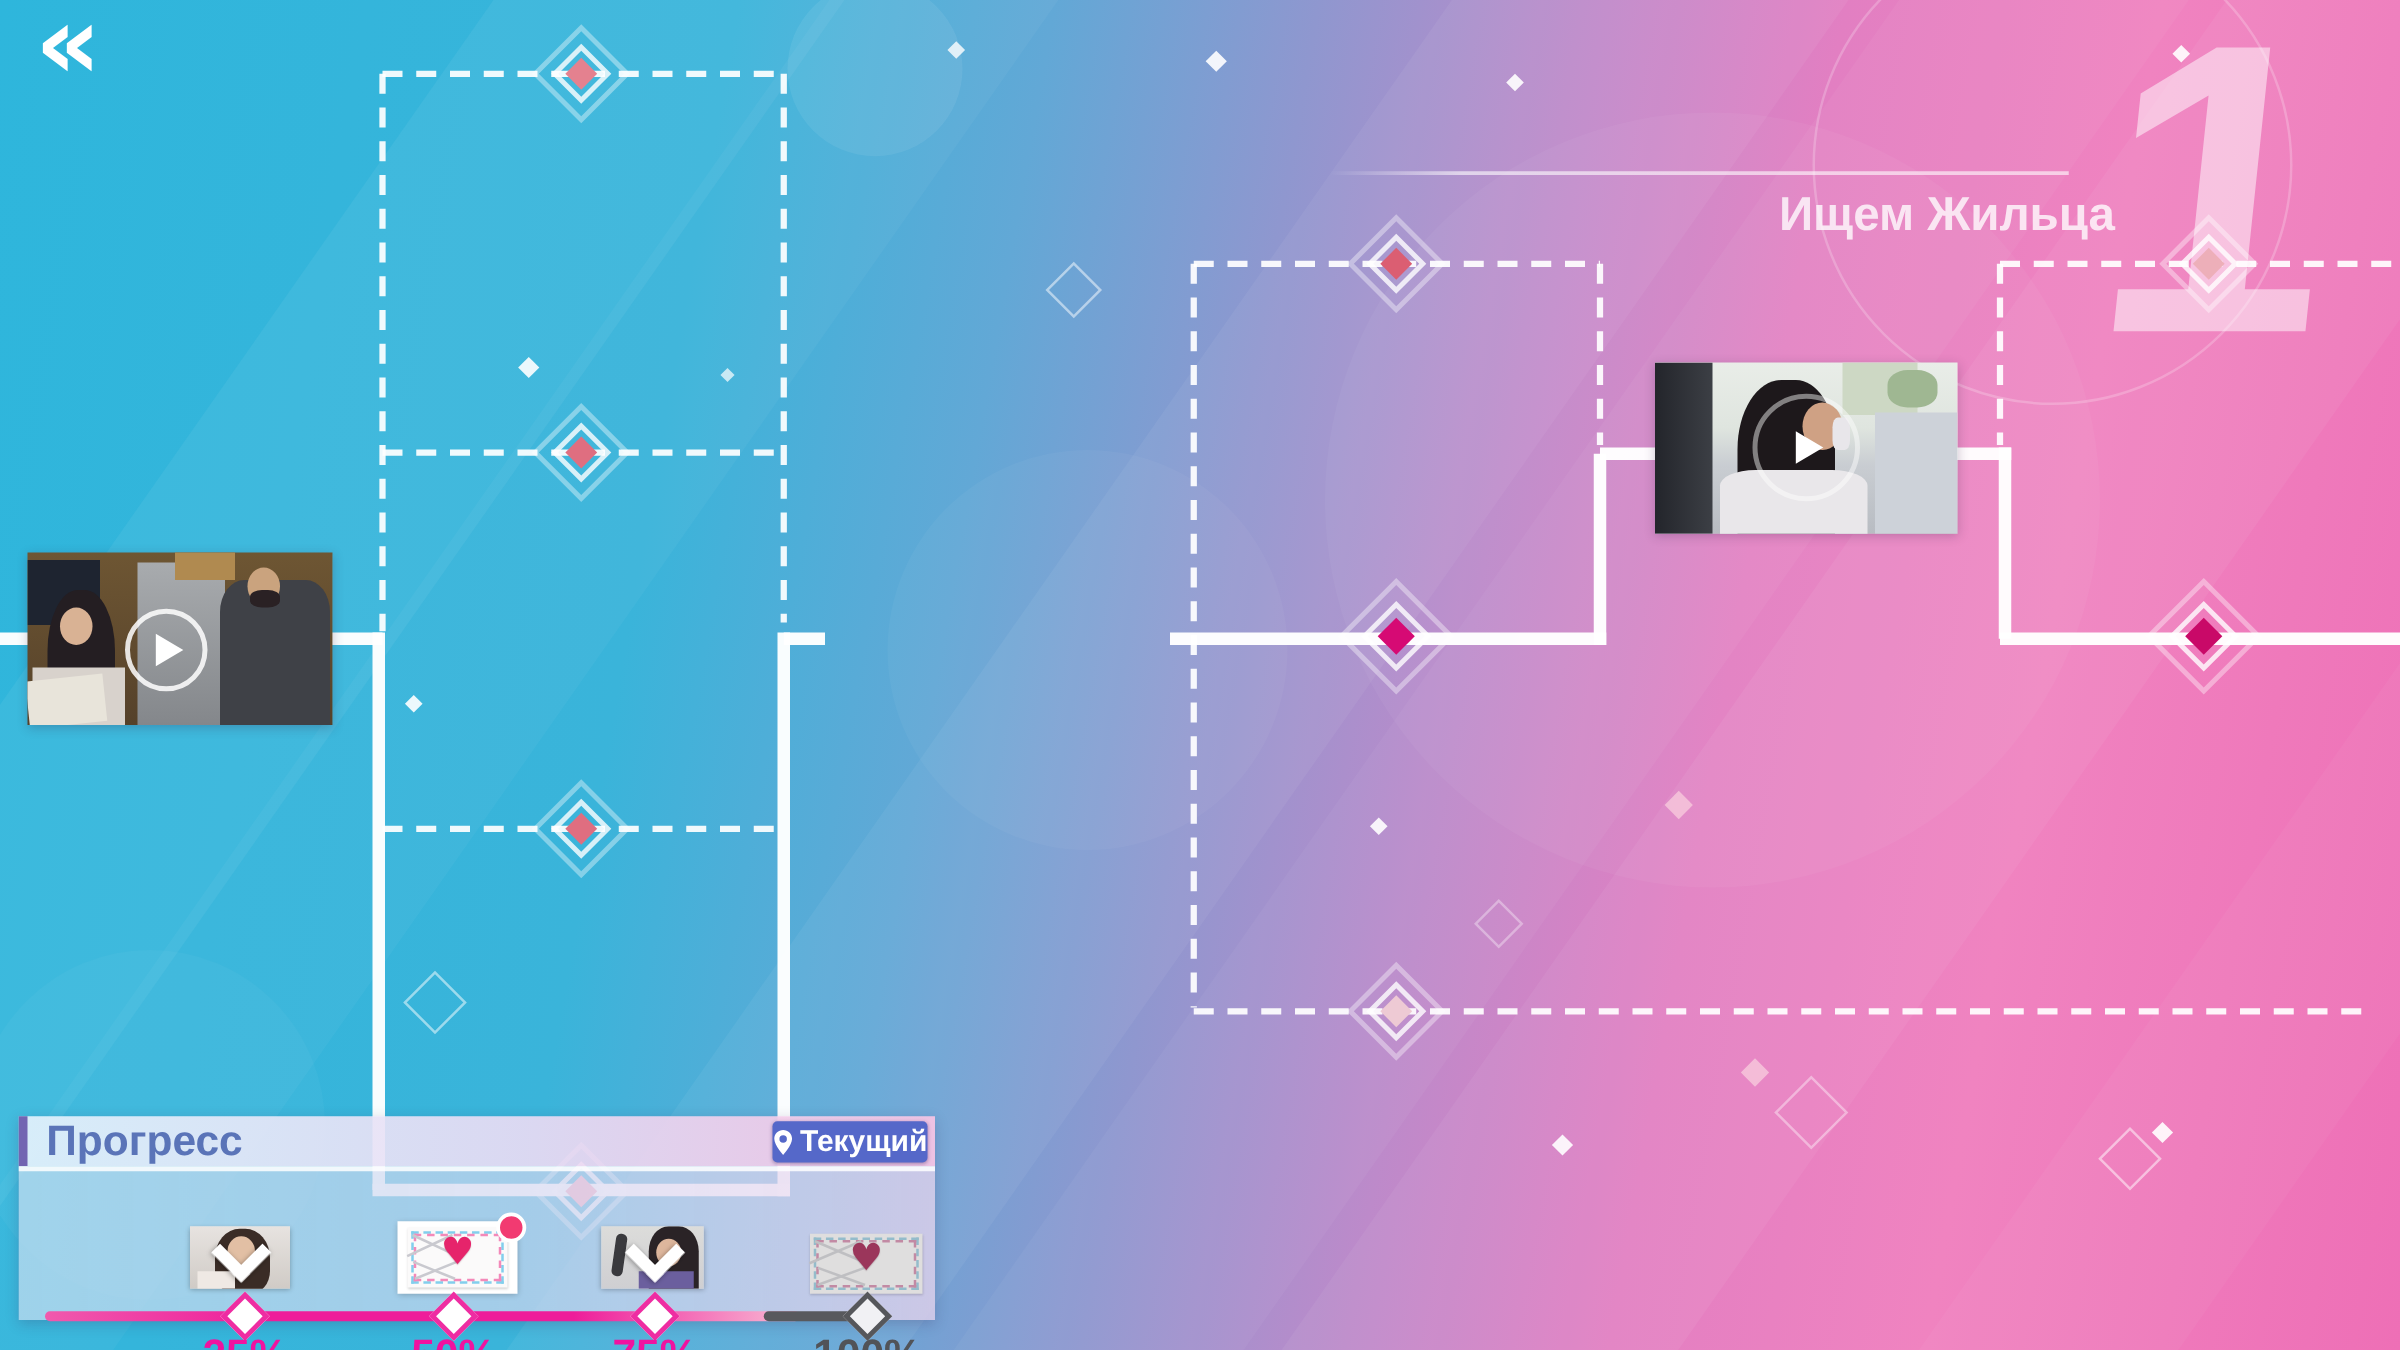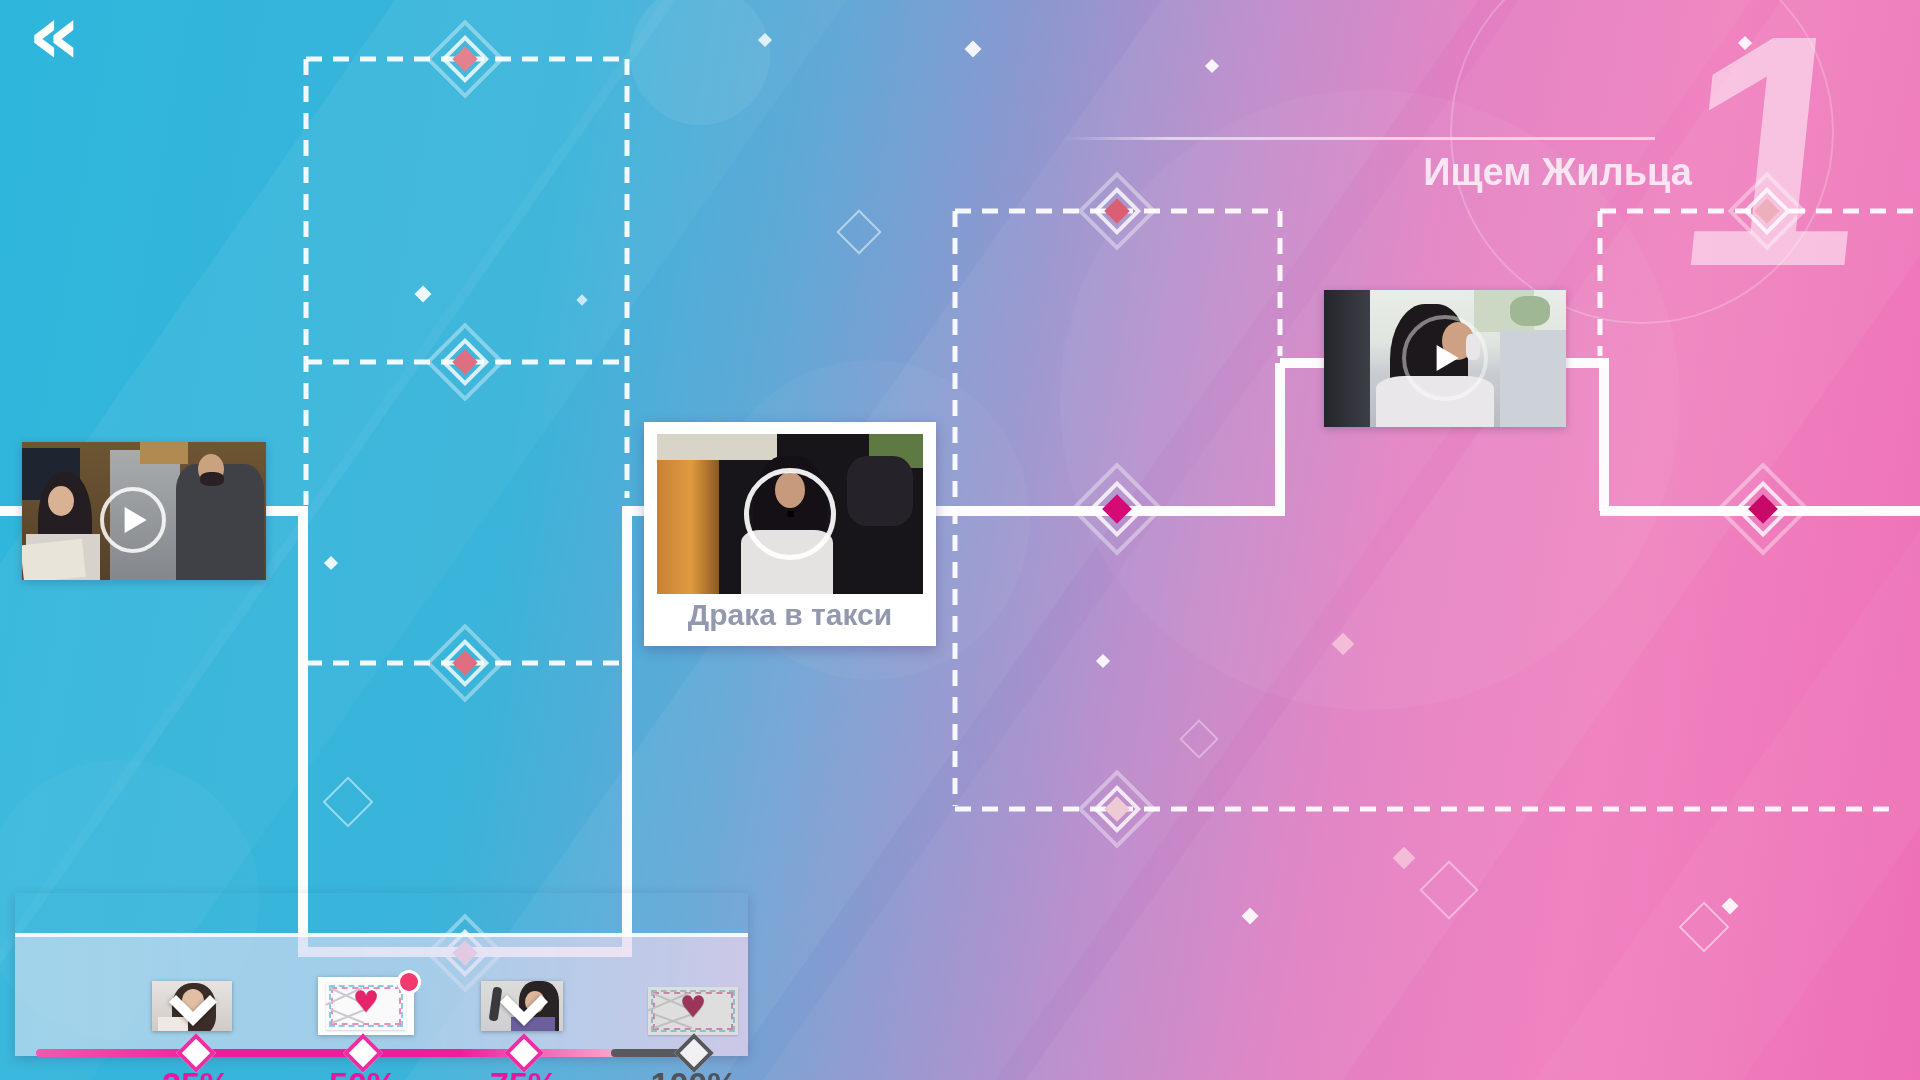--- a/index.html
+++ b/index.html
@@ -210,47 +210,44 @@
     <div class="fig" style="left:154px;top:22px;width:88px;height:116px;background:#3f4147;border-radius:22% 22% 0 0;"></div>
     <div class="fig" style="left:176px;top:12px;width:26px;height:30px;background:#caa37e;border-radius:50%;"></div>
     <div class="fig" style="left:178px;top:30px;width:24px;height:14px;background:#2a2124;border-radius:40%;"></div>
     <div class="fig" style="left:0;top:100px;width:62px;height:38px;background:#e8e4da;transform:rotate(-6deg);"></div>
     <div class="playwrap" style="left:78px;top:45px;width:66px;height:66px;border:4px solid rgba(255,255,255,.85);"></div>
   </div>
   <style>
     .vid .playwrap::after{border-width:13px 0 13px 22px;border-color:transparent transparent transparent #fff;}
   </style>
 
-  <div class="card">
-    <div class="vframe" style="background:#17151a;">
-      <div class="fig" style="position:absolute;left:0;top:0;width:62px;height:160px;background:linear-gradient(90deg,#c98136,#e09a3f 55%,#8a5a20);"></div>
-      <div class="fig" style="position:absolute;left:0;top:0;width:120px;height:26px;background:#d8d4c8;"></div>
-      <div class="fig" style="position:absolute;left:212px;top:0;width:54px;height:34px;background:#5e7a42;"></div>
-      <div class="fig" style="position:absolute;left:190px;top:22px;width:66px;height:70px;background:#26222a;border-radius:30%;"></div>
-      <div class="fig" style="position:absolute;left:96px;top:22px;width:74px;height:138px;background:#141015;border-radius:40% 40% 0 0;"></div>
-      <div class="fig" style="position:absolute;left:118px;top:38px;width:30px;height:36px;background:#c79a7e;border-radius:50%;"></div>
-      <div class="fig" style="position:absolute;left:84px;top:96px;width:92px;height:64px;background:#e5e2e2;border-radius:20% 20% 0 0;"></div>
-      <div class="playwrap" style="left:87px;top:34px;width:92px;height:92px;border:5px solid rgba(255,255,255,.92);"></div>
-    </div>
-    <div class="cap">Драка в такси</div>
-  </div>
 
   <div class="vid" style="left:1324px;top:290px;width:242px;height:137px;background:linear-gradient(180deg,#e9ede8 0%,#dfe5df 38%,#c9cdd2 60%,#b8bcc2 100%);">
     <div class="fig" style="left:0;top:0;width:46px;height:137px;background:linear-gradient(90deg,#23252b,#3c3f45);"></div>
     <div class="fig" style="left:150px;top:0;width:60px;height:42px;background:#cdd8c4;"></div>
     <div class="fig" style="left:186px;top:6px;width:40px;height:30px;background:#9fb792;border-radius:40%;"></div>
     <div class="fig" style="left:66px;top:14px;width:78px;height:123px;background:#1d181b;border-radius:45% 40% 0 0;"></div>
     <div class="fig" style="left:118px;top:32px;width:32px;height:38px;background:#cfa184;border-radius:50%;"></div>
     <div class="fig" style="left:142px;top:44px;width:14px;height:26px;background:#e8e6ea;border-radius:30%;"></div>
     <div class="fig" style="left:52px;top:86px;width:118px;height:52px;background:#e9e7ea;border-radius:24% 24% 0 0;"></div>
     <div class="fig" style="left:176px;top:40px;width:66px;height:97px;background:#cdd2d9;"></div>
     <div class="playwrap" style="left:78px;top:25px;width:86px;height:86px;border:4px solid rgba(255,255,255,.45);"></div>
   </div>
 
   <div class="panel">
+    <div class="hdr">
+      <div class="accent"></div>
+      <div class="t">Прогресс</div>
+      <div class="curbtn">
+        <svg width="18" height="22" viewBox="0 0 24 30">
+          <path d="M12 1C6.5 1 2 5.4 2 10.8 2 18 12 29 12 29s10-11 10-18.2C22 5.4 17.5 1 12 1zm0 14.2a4.2 4.2 0 1 1 0-8.4 4.2 4.2 0 0 1 0 8.4z" fill="#ffffff"></path>
+        </svg>
+        <span class="lbl">Текущий</span>
+      </div>
+    </div>
     <div class="body">
 
       <div class="thumb" style="left:137px;top:44px;width:80px;height:50px;background:linear-gradient(180deg,#e7e3e0,#d0cbc6);">
         <div style="position:absolute;left:20px;top:2px;width:44px;height:52px;background:#3a2c26;border-radius:45% 45% 35% 35%;"></div>
         <div style="position:absolute;left:30px;top:8px;width:22px;height:24px;background:#e2bfa4;border-radius:50%;"></div>
         <div style="position:absolute;left:6px;top:36px;width:30px;height:14px;background:#efe9e4;"></div>
         <div class="chev" style="left:24px;top:4px;"></div>
       </div>
 
       <div class="envcard" style="left:303px;top:40px;width:96px;height:58px;">

